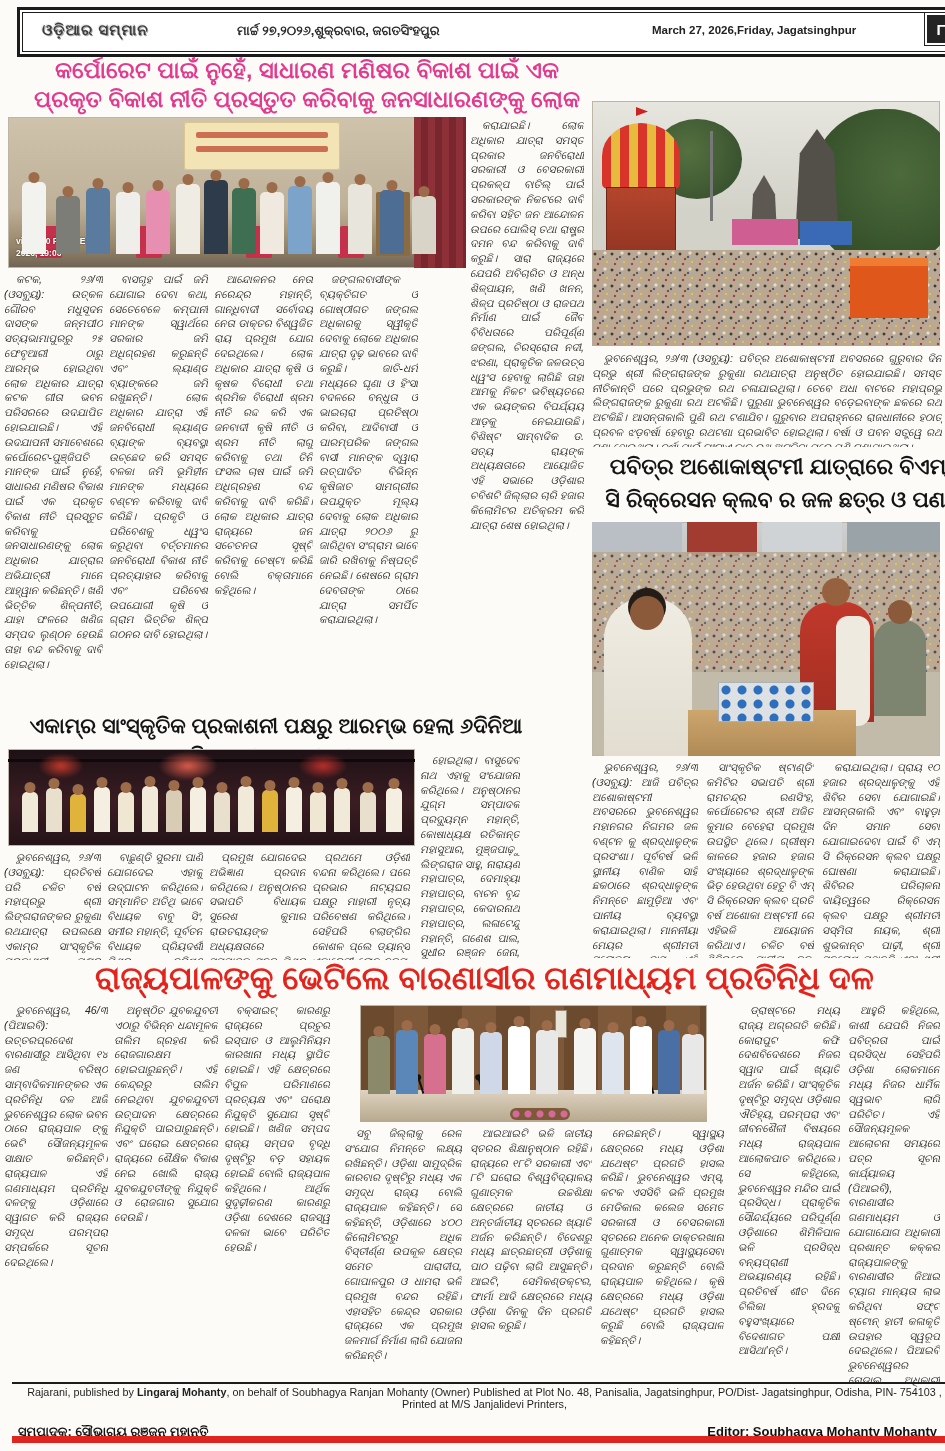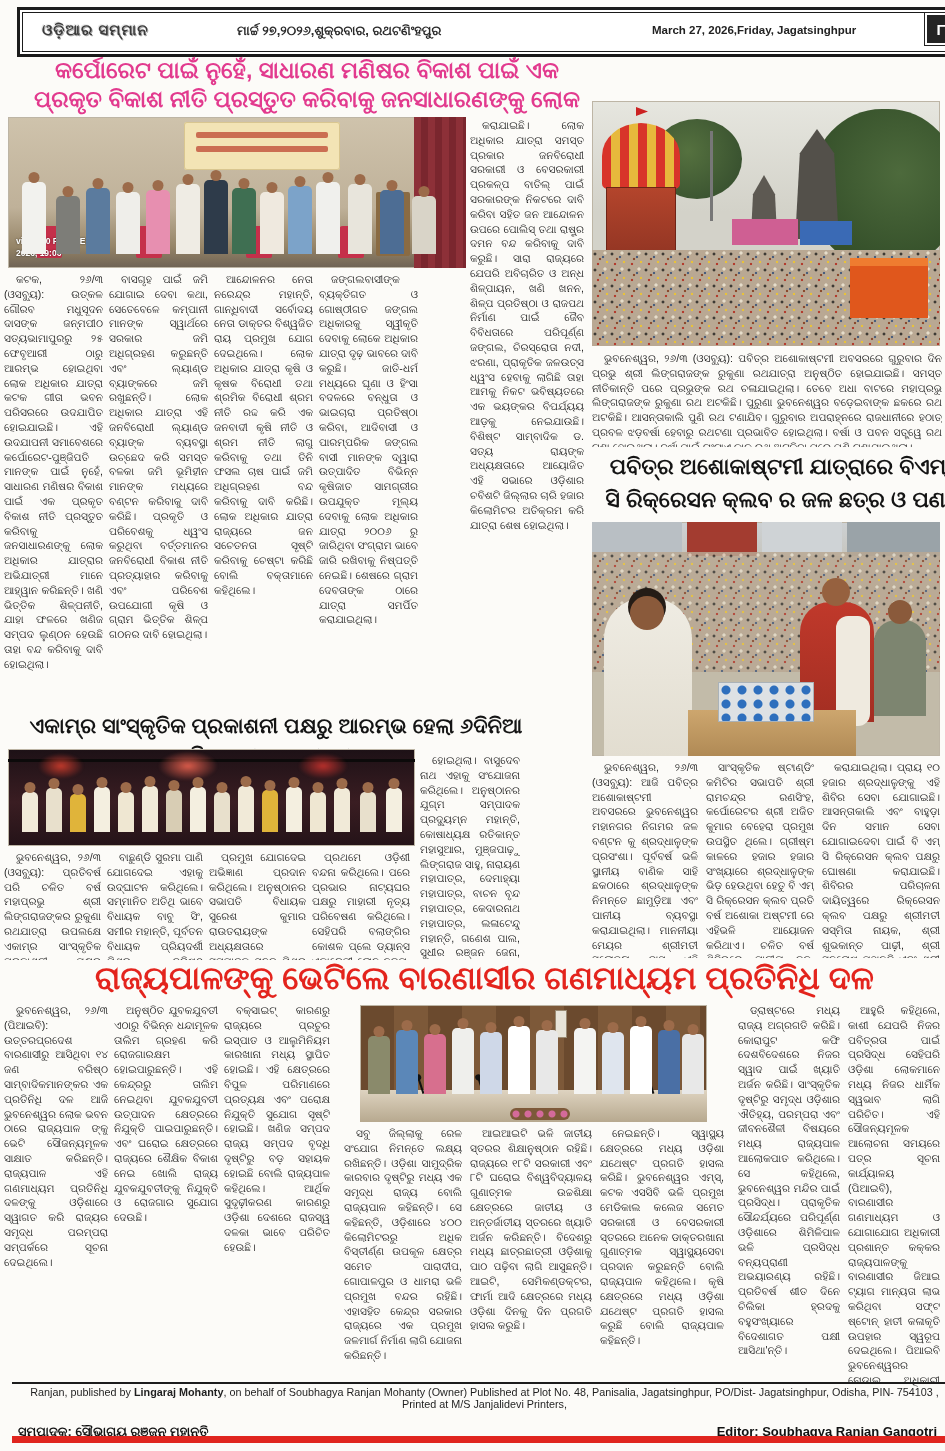--- a/index.html
+++ b/index.html
@@ -23,21 +23,21 @@
   
   .headline{font-weight:bold;text-align:center;}
   .hl-a{left:6px;top:56px;width:578px;font-size:23px;line-height:29px;color:#e23a8e;}
   .hl-b{left:590px;top:57px;width:352px;font-size:28px;line-height:34px;color:#2b2f93;}
   .hl-b2{left:590px;top:450px;width:352px;font-size:22px;line-height:33px;color:#141414;}
   .hl-c{left:6px;top:711px;width:516px;font-size:21px;line-height:30px;color:#141414;}
   .hl-d{left:0;top:958px;width:945px;font-size:32px;line-height:40px;color:#e3241d;}
 
   
   .col{position:absolute;font-size:10.6px;line-height:14.8px;text-align:justify;color:#262626;
-       overflow:hidden;text-indent:12px;word-break:break-word;}
+       overflow:hidden;text-indent:12px;word-break:break-word;font-style:italic;}
 
   
   .photo{position:absolute;overflow:hidden;background:#cfc6b4;box-shadow:0 0 0 1px #bdb5a5 inset;}
   .person{position:absolute;bottom:14px;width:24px;border-radius:5px 5px 0 0;background:var(--c,#ddd);}
   .person::before{content:"";position:absolute;top:-10px;left:50%;transform:translateX(-50%);
                   width:11px;height:11px;border-radius:50%;background:var(--skin,#9c6b4a);}
 
   
   .photo-a{left:8px;top:117px;width:458px;height:151px;
            background:linear-gradient(180deg,#cfc3ac 0%,#bfb199 60%,#958467 86%,#6e6254 100%);}
@@ -123,21 +123,21 @@
   .red-bar{left:0;top:1436px;width:945px;height:7px;background:#e0251f;}
 </style>
 </head>
 <body>
 
 <div class="page">
 
   <div class="abs header-box">
     <div class="header-inner"></div>
     <div class="abs masthead-logo">ଓଡ଼ିଆର ସମ୍ମାନ</div>
-    <div class="abs date-odia">ମାର୍ଚ୍ଚ ୨୭,୨୦୨୬,ଶୁକ୍ରବାର, ରଥଟଣିଂହପୁର</div>
+    <div class="abs date-odia">ମାର୍ଚ୍ଚ ୨୭,୨୦୨୬,ଶୁକ୍ରବାର, ଜଗତସିଂହପୁର</div>
     <div class="abs date-english">March 27, 2026,Friday, Jagatsinghpur</div>
     <div class="abs corner-box">
       <span>Γ</span>
     </div>
   </div>
 
   <div class="abs headline hl-a">କର୍ପୋରେଟ ପାଇଁ ନୁହେଁ, ସାଧାରଣ ମଣିଷର ବିକାଶ ପାଇଁ ଏକ ପ୍ରକୃତ ବିକାଶ ନୀତି ପ୍ରସ୍ତୁତ କରିବାକୁ ଜନସାଧାରଣଙ୍କୁ ଲୋକ ଅଧିକାର ଯାତ୍ରାର ଆହ୍ୱାନ</div>
 
   <div class="photo photo-a" id="photoA">
     <div class="curtain"></div>
@@ -238,21 +238,21 @@
     </div>
 
   <div class="col" style="left:4px;top:850px;width:97px;height:110px">ଭୁବନେଶ୍ୱର, ୨୬/୩ (ଓସବ୍ୟୁ): ପ୍ରତିବର୍ଷ ପରି ଚଳିତ ବର୍ଷ ମହାପ୍ରଭୁ ଶ୍ରୀ ଲିଙ୍ଗରାଜଙ୍କର ରୁକୁଣା ରଥଯାତ୍ରା ଉପଲକ୍ଷେ ଏକାମ୍ର ସାଂସ୍କୃତିକ ପ୍ରକାଶନୀ ପକ୍ଷରୁ ଲିଙ୍ଗରାଜ ମହୋତ୍ସବ ଆରମ୍ଭ ହୋଇଛି। ଏଥିରେ ମୁଖ୍ୟ ଅତିଥି ଭାବେ</div>
   <div class="col" style="left:107px;top:850px;width:96px;height:110px">ବାଛୁଣ୍ଡି ସୁରମା ପାଣି ଯୋଗଦେଇ ଏହାକୁ ଉଦ୍‌ଘାଟନ କରିଥିଲେ। ସମ୍ମାନିତ ଅତିଥି ଭାବେ ବିଧାୟକ ବାବୁ ସିଂ, ସମୀର ମହାନ୍ତି, ପୂର୍ବତନ ବିଧାୟକ ପ୍ରିୟଦର୍ଶୀ ମିଶ୍ର, ବରିଷ୍ଠ ସାମ୍ବାଦିକ ରାଜାରାମ ଶତପଥୀ, ଶିବାନନ୍ଦ ରାୟ, ରାଜେନ୍ଦ୍ର ସାମର୍ଥ୍ୟ</div>
   <div class="col" style="left:209px;top:850px;width:97px;height:110px">ପ୍ରମୁଖ ଯୋଗଦେଇ ଅଭିଜ୍ଞାଣ ପ୍ରଦାନ କରିଥିଲେ। ଅନୁଷ୍ଠାନର ସଭାପତି ବିଧାୟକ ସୁରେଶ କୁମାର ରାଉତରାୟଙ୍କ ଅଧ୍ୟକ୍ଷତାରେ ସମ୍ପାଦକ ସନତ୍ ମିଶ୍ର କାର୍ଯ୍ୟକ୍ରମ ସମ୍ପର୍କରେ ସୂଚନା ପ୍ରଦାନ କରିଥିଲେ। ଏହି ଅବସରରେ ତ୍ରିଧାରା ଅନୁଷ୍ଠାନ ପକ୍ଷରୁ</div>
   <div class="col" style="left:312px;top:850px;width:98px;height:110px">ପ୍ରଥମେ ଓଡ଼ିଶୀ ବନ୍ଦନା କରିଥିଲେ। ପରେ ପ୍ରଭାର ନାଟ୍ୟଘର ପକ୍ଷରୁ ମାହାରୀ ନୃତ୍ୟ ପରିବେଷଣ କରିଥିଲେ। ସେହିପରି ବଲାଙ୍ଗିର କୋଶଳ ପ୍ଲେ ଡ୍ୟାନ୍ସ ଏକାଡେମୀ ଲୋନ ନୃତ୍ୟ, କଳେ ସିଂଗମ ଦ୍ୱାରା କ୍ରିଏଟିଭ ନୃତ୍ୟ ଆକର୍ଷଣୀୟ</div>
   <div class="col" style="left:420px;top:753px;width:100px;height:207px">ହୋଇଥିଲା। ବାସୁଦେବ ନାଥ ଏହାକୁ ସଂଯୋଜନା କରିଥିଲେ। ଅନୁଷ୍ଠାନର ଯୁଗ୍ମ ସମ୍ପାଦକ ପ୍ରଦ୍ୟୁମ୍ନ ମହାନ୍ତି, କୋଷାଧ୍ୟକ୍ଷ ରତିକାନ୍ତ ମହାସୁଆର, ମୁଞ୍ଜପାଢ଼ୁ ଲିଙ୍ଗରାଜ ସାହୁ, ନାରାୟଣ ମହାପାତ୍ର, ଦେମାହ୍ୟା ମହାପାତ୍ର, ବାଚନ ବୃନ୍ଦ ମହାପାତ୍ର, କେଦାରନାଥ ମହାପାତ୍ର, ଲଳାଟେନ୍ଦୁ ମହାନ୍ତି, ଗଣେଶ ପାଲ, ସୁଧୀର ରଞ୍ଜନ ଜେନା, ପ୍ରମୋଦ କୁମାର ଦାସ, ପ୍ରତାପ ପଟ୍ଟନାୟକ, ବିଶ୍ୱନାଥ ମହାପାତ୍ର ପ୍ରମୁଖ ପରିଚାଳନା କରିଥିଲେ।</div>
 
   <div class="abs headline hl-d">ରାଜ୍ୟପାଳଙ୍କୁ ଭେଟିଲେ ବାରଣାସୀର ଗଣମାଧ୍ୟମ ପ୍ରତିନିଧି ଦଳ</div>
 
-  <div class="col" style="left:4px;top:1003px;width:104px;height:382px">ଭୁବନେଶ୍ୱର, ୨୬/୩ (ପିଆଇବି): ଉତ୍ତରପ୍ରଦେଶ ବାରଣାସୀରୁ ଆସିଥିବା ୧୪ ଜଣ ବରିଷ୍ଠ ସାମ୍ବାଦିକମାନଙ୍କର ଏକ ପ୍ରତିନିଧି ଦଳ ଆଜି ଭୁବନେଶ୍ୱର ଲୋକ ଭବନ ଠାରେ ରାଜ୍ୟପାଳ ଙ୍କୁ ଭେଟି ସୌଜନ୍ୟମୂଳକ ସାକ୍ଷାତ କରିଛନ୍ତି। ରାଜ୍ୟପାଳ ଏହି ଗଣମାଧ୍ୟମ ପ୍ରତିନିଧି ଦଳଙ୍କୁ ଓଡ଼ିଶାରେ ସ୍ୱାଗତ କରି ରାଜ୍ୟର ସମୃଦ୍ଧ ପରମ୍ପରା ସମ୍ପର୍କରେ ସୂଚନା ଦେଇଥିଲେ।</div>
+  <div class="col" style="left:4px;top:1003px;width:104px;height:382px">ଭୁବନେଶ୍ୱର, 46/୩ (ପିଆଇବି): ଉତ୍ତରପ୍ରଦେଶ ବାରଣାସୀରୁ ଆସିଥିବା ୧୪ ଜଣ ବରିଷ୍ଠ ସାମ୍ବାଦିକମାନଙ୍କର ଏକ ପ୍ରତିନିଧି ଦଳ ଆଜି ଭୁବନେଶ୍ୱର ଲୋକ ଭବନ ଠାରେ ରାଜ୍ୟପାଳ ଙ୍କୁ ଭେଟି ସୌଜନ୍ୟମୂଳକ ସାକ୍ଷାତ କରିଛନ୍ତି। ରାଜ୍ୟପାଳ ଏହି ଗଣମାଧ୍ୟମ ପ୍ରତିନିଧି ଦଳଙ୍କୁ ଓଡ଼ିଶାରେ ସ୍ୱାଗତ କରି ରାଜ୍ୟର ସମୃଦ୍ଧ ପରମ୍ପରା ସମ୍ପର୍କରେ ସୂଚନା ଦେଇଥିଲେ।</div>
   <div class="col" style="left:224px;top:1003px;width:106px;height:382px">ବକ୍ସାଇଟ୍ କାରଣରୁ ରାଜ୍ୟରେ ପ୍ରଚୁର ଇସ୍ପାତ ଓ ଆଲୁମିନିୟମ କାରଖାନା ମଧ୍ୟ ସ୍ଥାପିତ ହୋଇଛି। ଏହି କ୍ଷେତ୍ରରେ ବିପୁଳ ପରିମାଣରେ ପ୍ରତ୍ୟକ୍ଷ ଏବଂ ପରୋକ୍ଷ ନିଯୁକ୍ତି ସୁଯୋଗ ସୃଷ୍ଟି ହୋଇଛି। ଖଣିଜ ସମ୍ପଦ ରାଜ୍ୟ ସମ୍ପଦ ବୃଦ୍ଧି ଦୃଷ୍ଟିରୁ ବଡ଼ ସହାୟକ ହୋଇଛି ବୋଲି ରାଜ୍ୟପାଳ କହିଥିଲେ। ଆର୍ଥିକ ସୁଦୃଢ଼ୀକରଣ କାରଣରୁ ଓଡ଼ିଶା ଦେଶରେ ରାଜସ୍ୱ ଦଳକା ଭାବେ ପରିଚିତ ହେଉଛି।</div>
   <div class="col" style="left:114px;top:1003px;width:104px;height:382px">ଅନୁଷ୍ଠିତ ଯୁବକଯୁବତୀ ଏଠାରୁ ବିଭିନ୍ନ ଧନ୍ଦାମୂଳକ ତାଲିମ ଗ୍ରହଣ କରି ରୋଜଗାରକ୍ଷମ ହୋଇପାରୁଛନ୍ତି। ଏହି କେନ୍ଦ୍ରରୁ ତାଲିମ ନେଇଥିବା ଯୁବକଯୁବତୀ ଉତ୍ପାଦନ କ୍ଷେତ୍ରରେ ନିଯୁକ୍ତି ପାଇପାରୁଛନ୍ତି। ଏବଂ ଘରୋଇ କ୍ଷେତ୍ରରେ ରାଜ୍ୟରେ ଶୈକ୍ଷିକ ବିକାଶ ନେଇ ଖୋଲି ରାଜ୍ୟ ଯୁବକଯୁବତୀଙ୍କୁ ନିଯୁକ୍ତି ଓ ରୋଜଗାର ସୁଯୋଗ ଦେଉଛି।</div>
 
   <div class="photo photo-d" id="photoD">
     <div class="flag"></div>
     <div class="table"></div>
     <div class="mic" style="left:60px"></div>
     <div class="mic" style="left:120px"></div>
     <div class="mic" style="left:230px"></div>
     <div class="mic" style="left:290px"></div>
@@ -275,20 +275,20 @@
   <div class="col" style="left:470px;top:1126px;width:122px;height:262px">ଆଇଆଇଟି ଭଳି ଜାତୀୟ ସ୍ତରର ଶିକ୍ଷାନୁଷ୍ଠାନ ରହିଛି। ରାଜ୍ୟରେ ୧୮ଟି ସରକାରୀ ଏବଂ ୮ଟି ଘରୋଇ ବିଶ୍ୱବିଦ୍ୟାଳୟ ଗୁଣାତ୍ମକ ଉଚ୍ଚଶିକ୍ଷା କ୍ଷେତ୍ରରେ ଜାତୀୟ ଓ ଅନ୍ତର୍ଜାତୀୟ ସ୍ତରରେ ଖ୍ୟାତି ଅର୍ଜନ କରିଛନ୍ତି। ବିଦେଶରୁ ମଧ୍ୟ ଛାତ୍ରଛାତ୍ରୀ ଓଡ଼ିଶାକୁ ପାଠ ପଢ଼ିବା ଲାଗି ଆସୁଛନ୍ତି। ଆଇଟି, ସେମିକଣ୍ଡକ୍ଟର, ଫାର୍ମା ଆଦି କ୍ଷେତ୍ରରେ ମଧ୍ୟ ଓଡ଼ିଶା ଦିନକୁ ଦିନ ପ୍ରଗତି ହାସଲ କରୁଛି।</div>
   <div class="col" style="left:600px;top:1126px;width:124px;height:262px">ନେଇଛନ୍ତି। ସ୍ୱାସ୍ଥ୍ୟ କ୍ଷେତ୍ରରେ ମଧ୍ୟ ଓଡ଼ିଶା ଯଥେଷ୍ଟ ପ୍ରଗତି ହାସଲ କରିଛି। ଭୁବନେଶ୍ୱର ଏମ୍ସ୍, କଟକ ଏସସିବି ଭଳି ପ୍ରମୁଖ ମେଡିକାଲ କଲେଜ ସମେତ ସରକାରୀ ଓ ବେସରକାରୀ ସ୍ତରରେ ଅନେକ ଡାକ୍ତରଖାନା ଗୁଣାତ୍ମକ ସ୍ୱାସ୍ଥ୍ୟସେବା ପ୍ରଦାନ କରୁଛନ୍ତି ବୋଲି ରାଜ୍ୟପାଳ କହିଥିଲେ। କୃଷି କ୍ଷେତ୍ରରେ ମଧ୍ୟ ଓଡ଼ିଶା ଯଥେଷ୍ଟ ପ୍ରଗତି ହାସଲ କରୁଛି ବୋଲି ରାଜ୍ୟପାଳ କହିଛନ୍ତି।</div>
 
   <div class="col" style="left:738px;top:1003px;width:102px;height:385px">ଡ୍ରାଷ୍ଟରେ ମଧ୍ୟ ରାଜ୍ୟ ଅଗ୍ରଗତି କରିଛି। କୋରାପୁଟ କଫି ଦେଶବିଦେଶରେ ନିଜର ସ୍ୱାଦ ପାଇଁ ଖ୍ୟାତି ଅର୍ଜନ କରିଛି। ସାଂସ୍କୃତିକ ଦୃଷ୍ଟିରୁ ସମୃଦ୍ଧ ଓଡ଼ିଶାର ଐତିହ୍ୟ, ପରମ୍ପରା ଏବଂ ଜୀବନଶୈଳୀ ବିଷୟରେ ମଧ୍ୟ ରାଜ୍ୟପାଳ ଆଲୋକପାତ କରିଥିଲେ। ସେ କହିଥିଲେ, ଭୁବନେଶ୍ୱର ମନ୍ଦିର ପାଇଁ ପ୍ରସିଦ୍ଧ। ପ୍ରାକୃତିକ ସୌନ୍ଦର୍ଯ୍ୟରେ ପରିପୂର୍ଣ୍ଣ ଓଡ଼ିଶାରେ ଶିମିଳିପାଳ ଭଳି ପ୍ରସିଦ୍ଧ ବନ୍ୟପ୍ରାଣୀ ଅଭୟାରଣ୍ୟ ରହିଛି। ପ୍ରତିବର୍ଷ ଶୀତ ଦିନେ ଚିଲିକା ହ୍ରଦକୁ ବହୁସଂଖ୍ୟାରେ ବିଦେଶାଗତ ପକ୍ଷୀ ଆସିଥା'ନ୍ତି।</div>
   <div class="col" style="left:848px;top:1003px;width:92px;height:385px">ଆହୁରି କହିଥିଲେ, କାଶୀ ଯେପରି ନିଜର ପବିତ୍ରତା ପାଇଁ ପ୍ରସିଦ୍ଧ ସେହିପରି ଓଡ଼ିଶା ଲୋକମାନେ ମଧ୍ୟ ନିଜର ଧାର୍ମିକ ସ୍ୱଭାବ ଲାଗି ପରିଚିତ। ଏହି ସୌଜନ୍ୟମୂଳକ ଆଲୋଚନା ସମୟରେ ପତ୍ର ସୂଚନା କାର୍ଯ୍ୟାଳୟ (ପିଆଇବି), ବାରଣାସୀର ଗଣମାଧ୍ୟମ ଓ ଯୋଗାଯୋଗ ଅଧିକାରୀ ପ୍ରଶାନ୍ତ କକ୍କର ରାଜ୍ୟପାଳଙ୍କୁ ବାରଣାସୀର ଜିଆଇ ଟ୍ୟାଗ ମାନ୍ୟତା ଲାଭ କରିଥିବା ସଫ୍ଟ ଷ୍ଟୋନ୍ ହାତୀ କଳାକୃତି ଉପହାର ସ୍ୱରୂପ ଦେଇଥିଲେ। ପିଆଇବି ଭୁବନେଶ୍ୱରର ନୋଡାଲ ଅଧିକାରୀ ତଥା ସହାୟକ ନିର୍ଦ୍ଦେଶକ ପାର୍ଥସାରଥୀ ମଲ୍ଲିକ ରାଜ୍ୟପାଳଙ୍କୁ ଅଭିନନ୍ଦନ ଦେଇ ସମର୍ଥନା ଜଣାଇଥିଲେ।</div>
 
   <div class="abs v-rule"></div>
   <div class="abs foot-rule"></div>
 
   <div class="abs print-line" style="top:1386px">
-    <span>Ranjan, published by </span><b>Lingaraj Mohanty</b><span>, on behalf of Soubhagya Ranjan Mohanty (Owner) Published at Plot No. 48, Panisalia, Jagatsinghpur, PO/Dist- Jagatsinghpur, Odisha, PIN- 754103 , Printed at M/S Janjalidevi Printers,</span>
+    <span>Rajarani, published by </span><b>Lingaraj Mohanty</b><span>, on behalf of Soubhagya Ranjan Mohanty (Owner) Published at Plot No. 48, Panisalia, Jagatsinghpur, PO/Dist- Jagatsinghpur, Odisha, PIN- 754103 , Printed at M/S Janjalidevi Printers,</span>
   </div>
 
   <div class="abs editor-odia">ସମ୍ପାଦକ: ସୌଭାଗ୍ୟ ରଞ୍ଜନ ମହାନ୍ତି</div>
-  <div class="abs editor-eng">Editor: Soubhagya Ranjan Gangotri</div>
+  <div class="abs editor-eng">Editor: Soubhagya Mohanty Mohanty</div>
   <div class="abs red-bar"></div>
 
 </div>
 
 </body></html>

